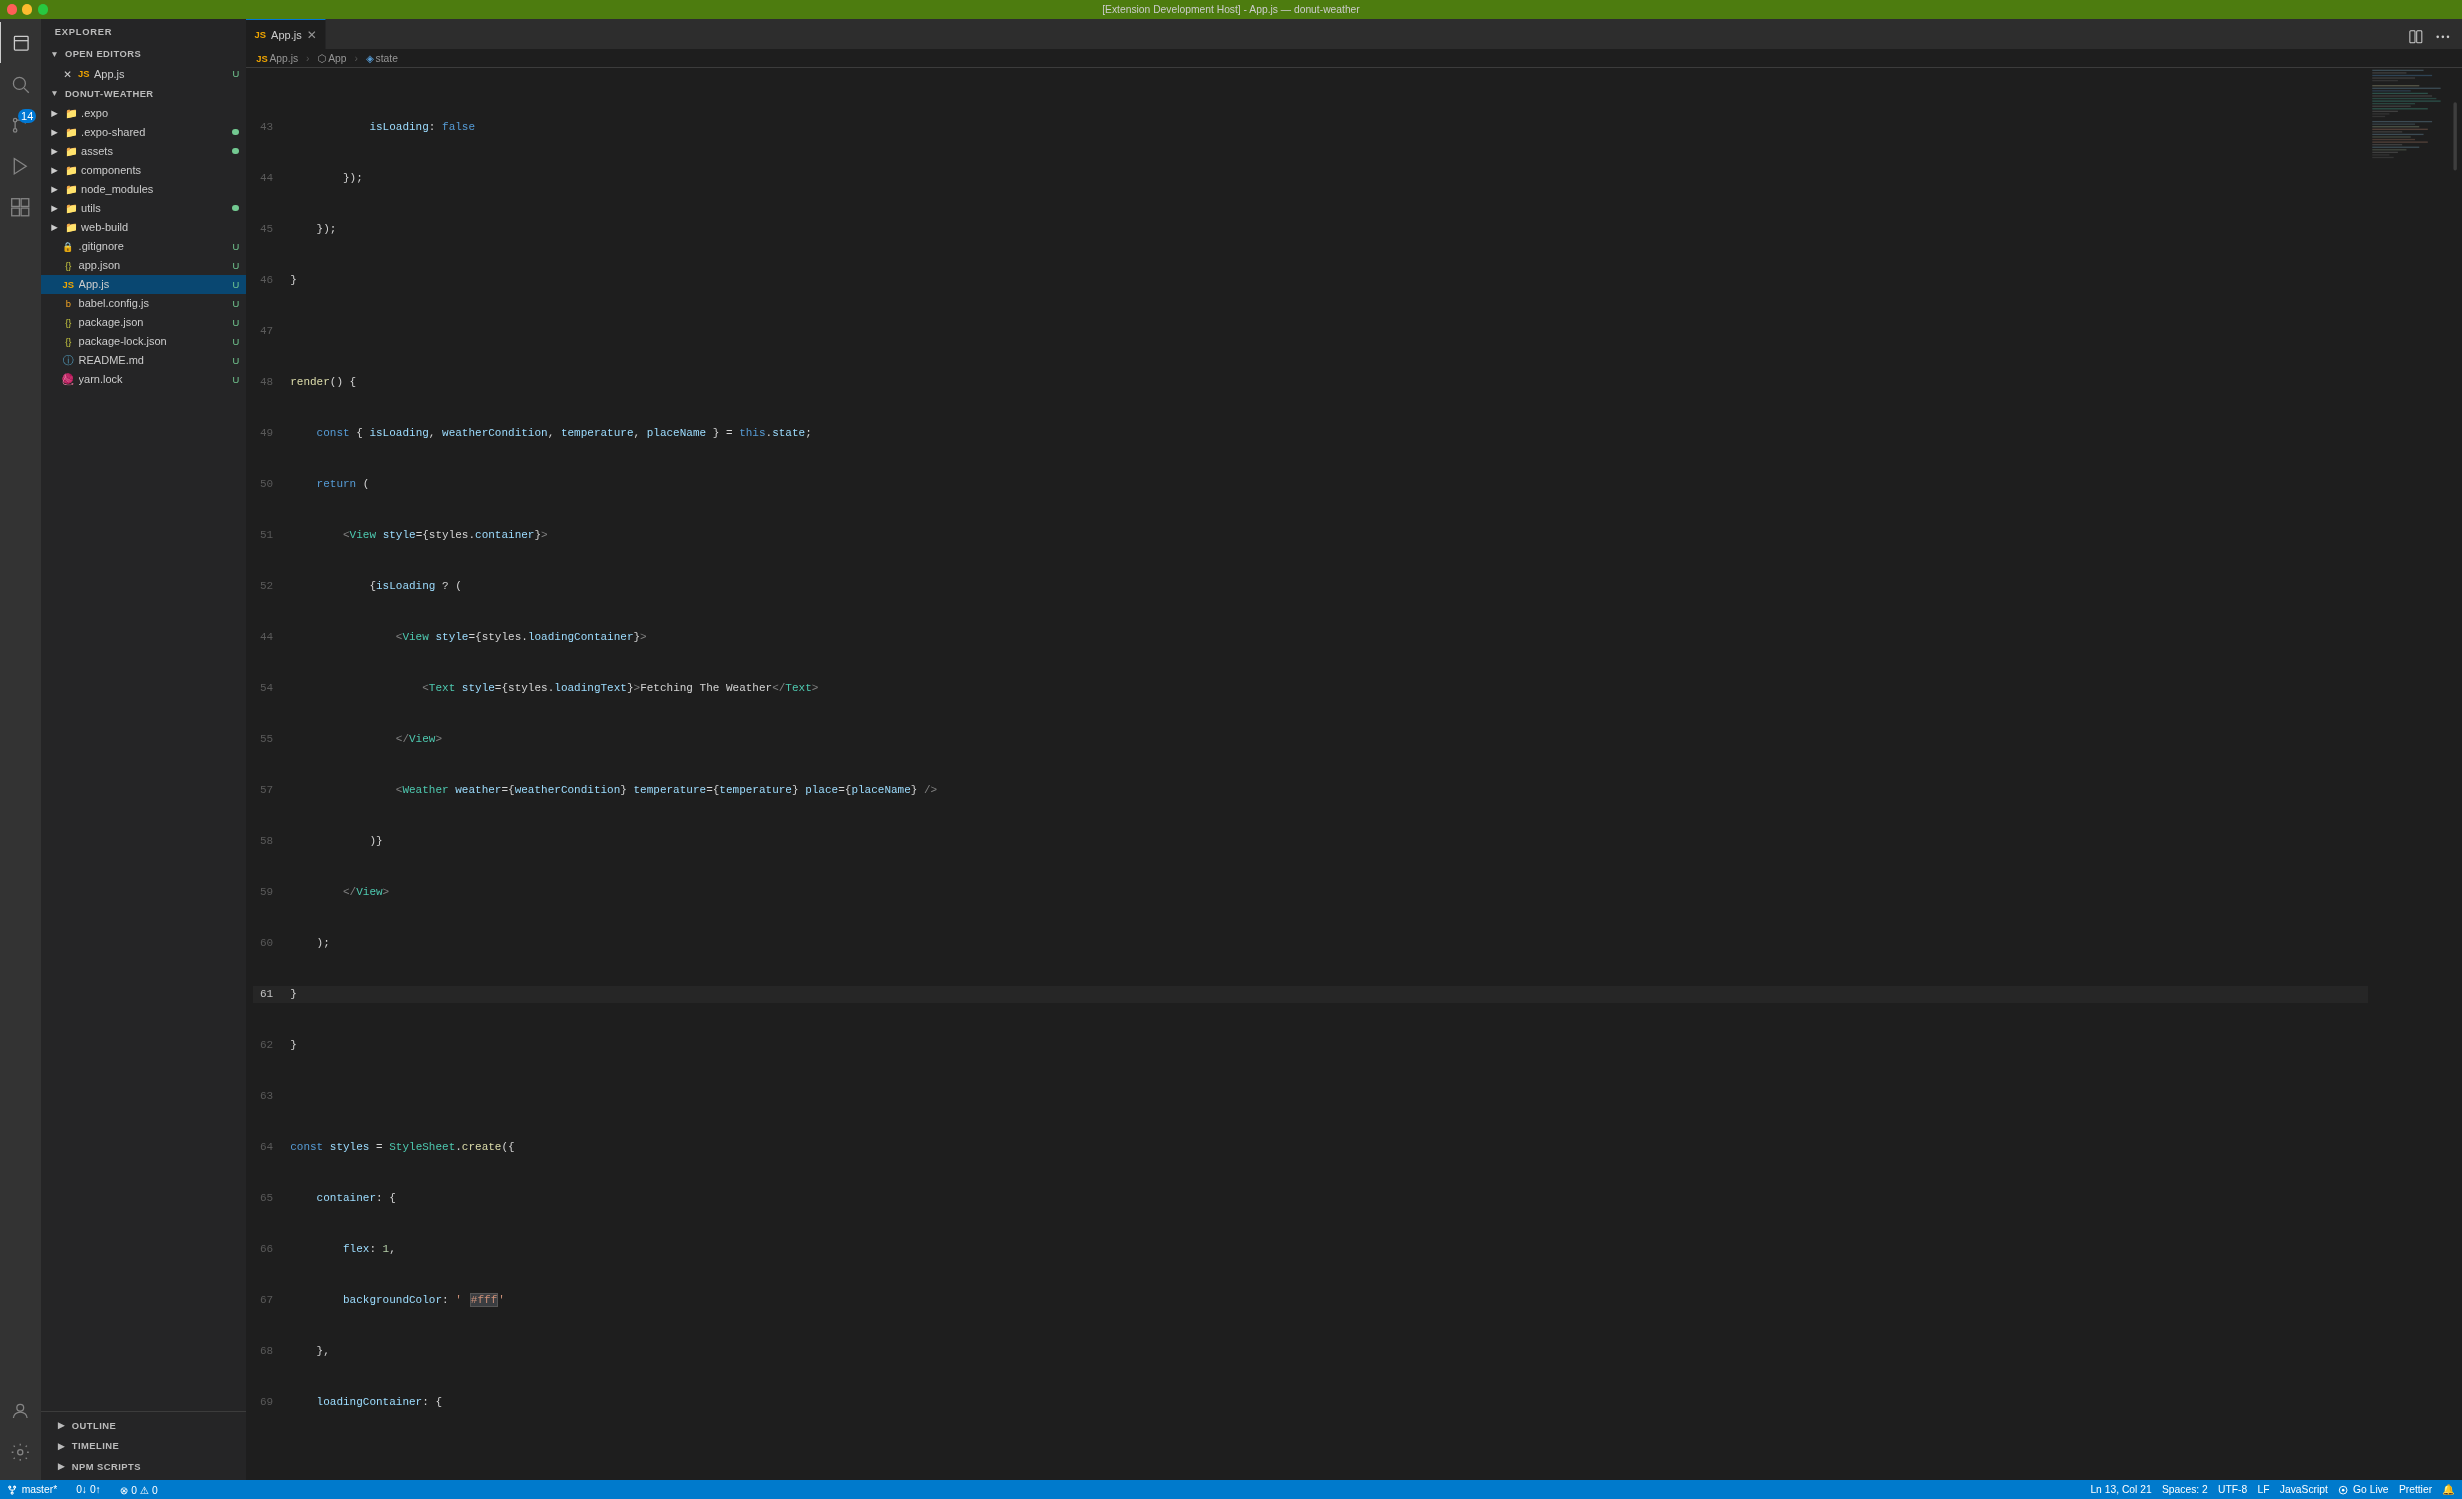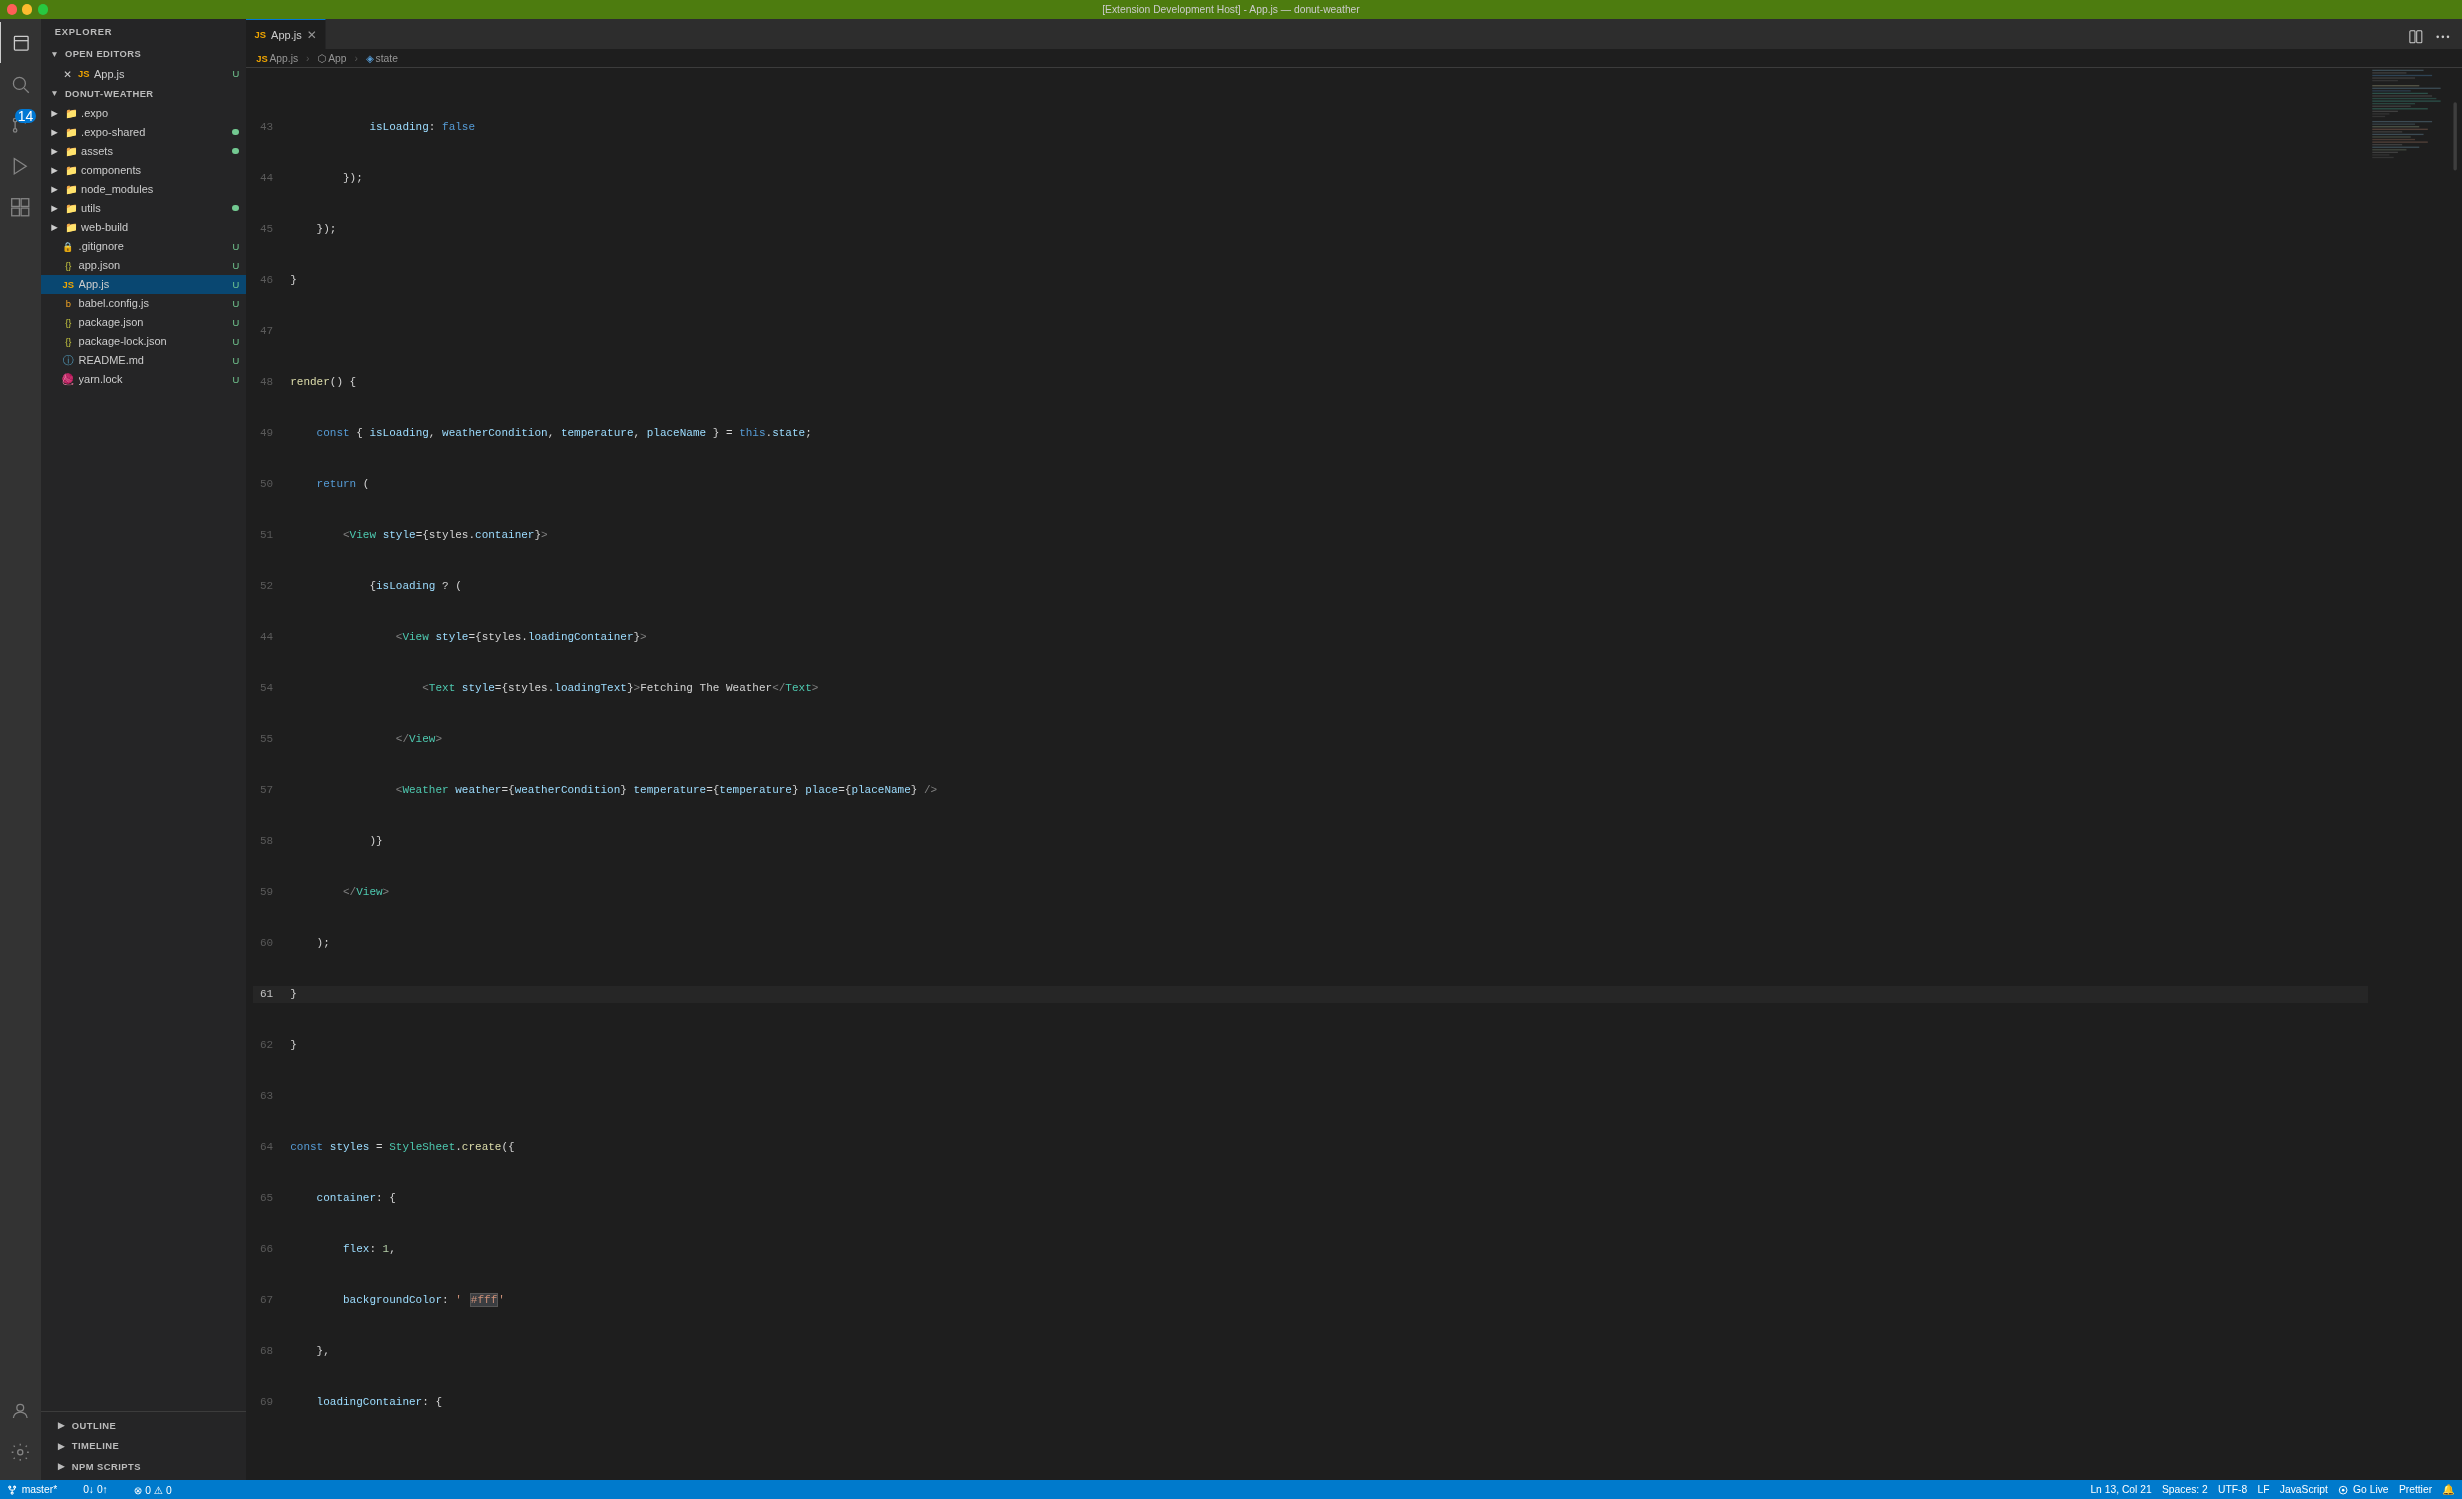--- a/index.html
+++ b/index.html
@@ -71,21 +71,21 @@
     }
     .activity-icon.active { color: #cccccc; border-left: 1.7px solid #cccccc; }
     .activity-icon svg { width: 20.5px; height: 20.5px; }
     .badge {
       position: absolute;
       top: 5.1px;
       right: 5.1px;
       background: #0078d4;
       color: white;
       border-radius: 8.5px;
-      font-size: 14px;
+      font-size: 11px;
       min-width: 13.7px;
       height: 13.7px;
       display: flex;
       align-items: center;
       justify-content: center;
       padding: 0 2.6px;
     }
     .activity-bottom {
       margin-top: auto;
       display: flex;
@@ -309,21 +309,21 @@
       height: 19px;
       background: #007acc;
       display: flex;
       align-items: center;
       padding: 0 6.8px;
       font-size: 10.3px;
       color: white;
       flex-shrink: 0;
       gap: 10.3px;
     }
-    .status-left { display: flex; gap: 26px; align-items: center; }
+    .status-left { display: flex; gap: 19px; align-items: center; }
     .status-right { margin-left: auto; display: flex; gap: 10.3px; align-items: center; }
     .status-item { cursor: pointer; white-space: nowrap; }
     .toolbar-icon {
       color: #cccccc;
       cursor: pointer;
       width: 24px;
       height: 24px;
       display: flex;
       align-items: center;
       justify-content: center;

